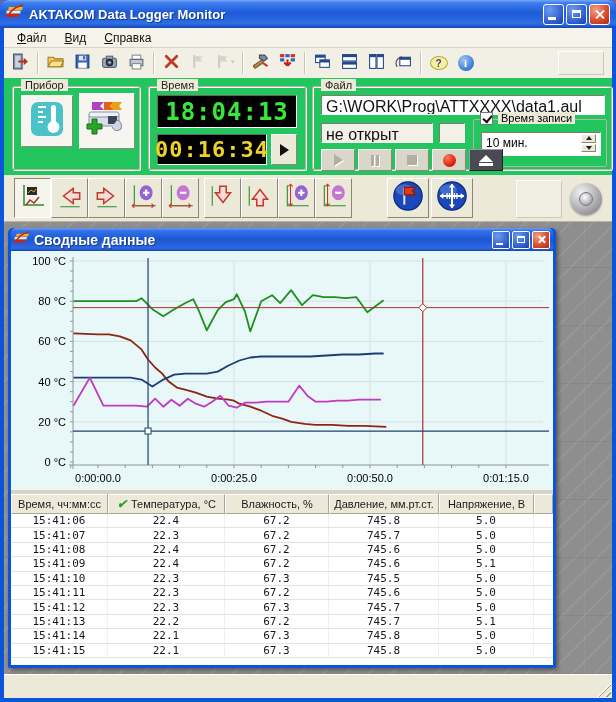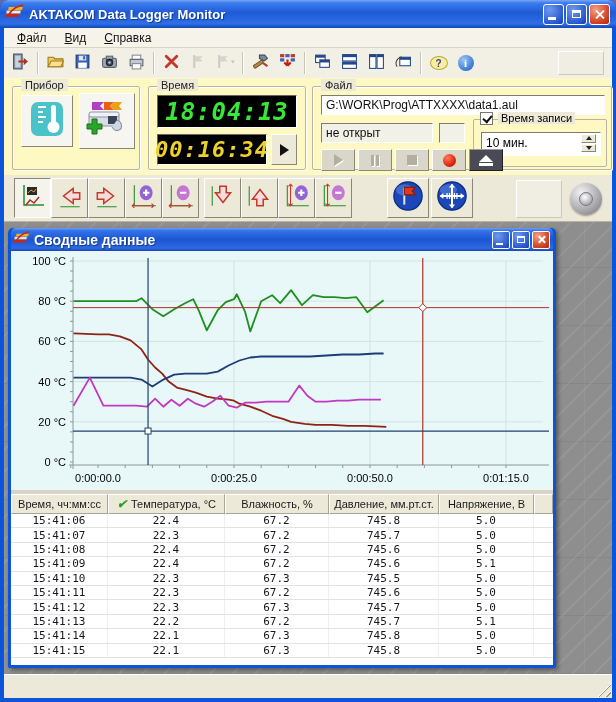--- a/index.html
+++ b/index.html
@@ -32,40 +32,40 @@
   .tbtn.disabled svg{filter:grayscale(1);opacity:.55;}
   .tsep{width:2px;height:22px;margin:0 3px;border-left:1px solid #c9c5b2;border-right:1px solid #fff;}
   .blank-panel{position:absolute;right:8px;top:3px;width:46px;height:24px;background:#f0eee2;
     border:1px solid #cdc9b8;border-top-color:#fff;border-left-color:#fff;}
   .help-bubble{width:18px;height:14px;background:#f7ef9e;border:1px solid #b9a83a;border-radius:50%;
     display:flex;align-items:center;justify-content:center;font-size:10px;font-weight:bold;color:#3a3a9a;}
   .info-circle{width:16px;height:16px;background:radial-gradient(circle at 35% 30%,#9cc4f2,#3a7ad0 70%,#1c54a8);
     border-radius:50%;color:#fff;font-size:11px;font-weight:bold;font-family:"Liberation Serif",serif;
     display:flex;align-items:center;justify-content:center;}
   
-  .panelrow{height:97px;position:relative;background:#fef9c3;padding-left:11px;}
+  .panelrow{height:97px;position:relative;background:#22c55e;padding-left:11px;}
   .groupbox{position:absolute;border:1px solid #b9b5a2;border-radius:2px;box-shadow:1px 1px 0 #fff inset,1px 1px 0 #fff;}
   .grouplabel{position:absolute;top:-8px;left:8px;background:#ece9d8;padding:0 4px;font-size:11px;color:#222;}
   .g-device{left:8px;top:8px;width:128px;height:84px;}
   .g-time{left:144px;top:8px;width:158px;height:84px;}
   .g-file{left:308px;top:8px;width:300px;height:84px;}
   .devbtn{position:absolute;background:#f6f5ef;border:1px solid;border-color:#fff #8a8678 #8a8678 #fff;
     display:flex;align-items:center;justify-content:center;}
   .dev1{left:8px;top:8px;width:52px;height:52px;}
   .dev2{left:66px;top:6px;width:56px;height:56px;}
   .devname{position:absolute;left:5px;right:5px;bottom:4px;height:17px;background:#f2f1e8;
     border:1px solid;border-color:#8a8678 #fff #fff #8a8678;font-size:12px;color:#111;padding:1px 4px;}
   .led{position:absolute;background:#000;border:1px solid;border-color:#6a675a #fff #fff #6a675a;
-    font-family:"DejaVu Sans Mono",monospace;font-weight:bold;display:flex;align-items:center;justify-content:center;letter-spacing:1px;font-style:italic;}
+    font-family:"DejaVu Sans Mono",monospace;font-weight:bold;display:flex;align-items:center;justify-content:center;letter-spacing:1px;}
   .led1{left:8px;top:8px;width:140px;height:33px;font-size:24px;color:#37e837;}
   .led2{left:8px;top:47px;width:110px;height:31px;font-size:22px;color:#ecd22a;}
   .ledbtn{position:absolute;left:122px;top:47px;width:26px;height:31px;background:#ece9d8;
     border:1px solid;border-color:#fff #8a8678 #8a8678 #fff;display:flex;align-items:center;justify-content:center;}
   .tri-right{width:0;height:0;border-left:9px solid #111;border-top:6px solid transparent;border-bottom:6px solid transparent;}
-  .field{background:#fff;border:1px solid;border-color:#7f7c6f #fff #fff #7f7c6f;font-size:12px;color:#111;padding:2px 4px;position:absolute;overflow:hidden;white-space:nowrap;}
+  .field{background:#fff;border:1px solid;border-color:#7f7c6f #fff #fff #7f7c6f;font-size:16px;color:#111;padding:2px 4px;position:absolute;overflow:hidden;white-space:nowrap;}
   .f-path{left:8px;top:8px;width:284px;height:20px;}
   .f-status{left:8px;top:36px;width:112px;height:20px;background:#f2f1e8;}
   .f-mini{left:126px;top:36px;width:26px;height:20px;background:#f2f1e8;}
   .g-rec{left:160px;top:32px;width:134px;height:48px;border:1px solid #b9b5a2;border-radius:2px;position:absolute;}
   .reclabel{position:absolute;top:-8px;left:24px;background:#ece9d8;padding:0 3px;font-size:11px;}
   .checkbox{position:absolute;top:-8px;left:6px;width:13px;height:13px;background:#fff;border:1px solid #777;}
   .checkbox.checked::after{content:"";position:absolute;left:2px;top:2px;width:7px;height:4px;
     border-left:2px solid #111;border-bottom:2px solid #111;transform:rotate(-50deg);}
   .f-interval{left:7px;top:12px;width:120px;height:24px;position:absolute;background:#fff;
     border:1px solid;border-color:#7f7c6f #fff #fff #7f7c6f;font-size:12px;padding:3px 4px;}

